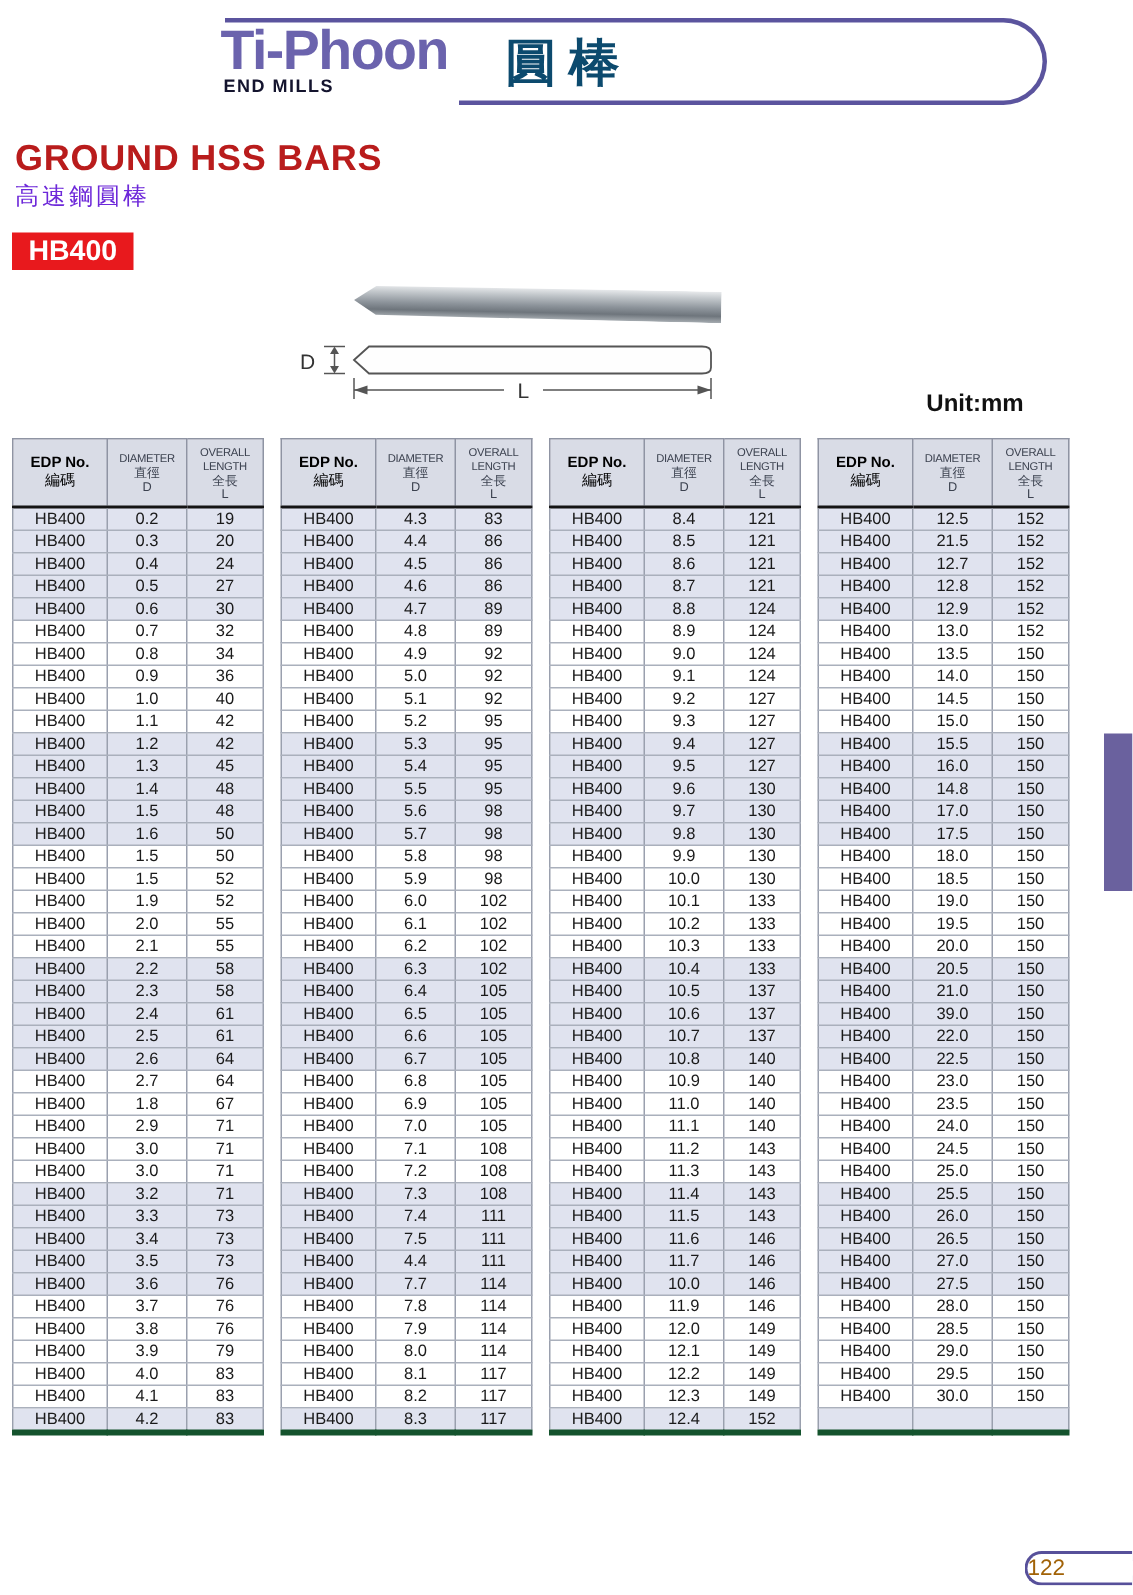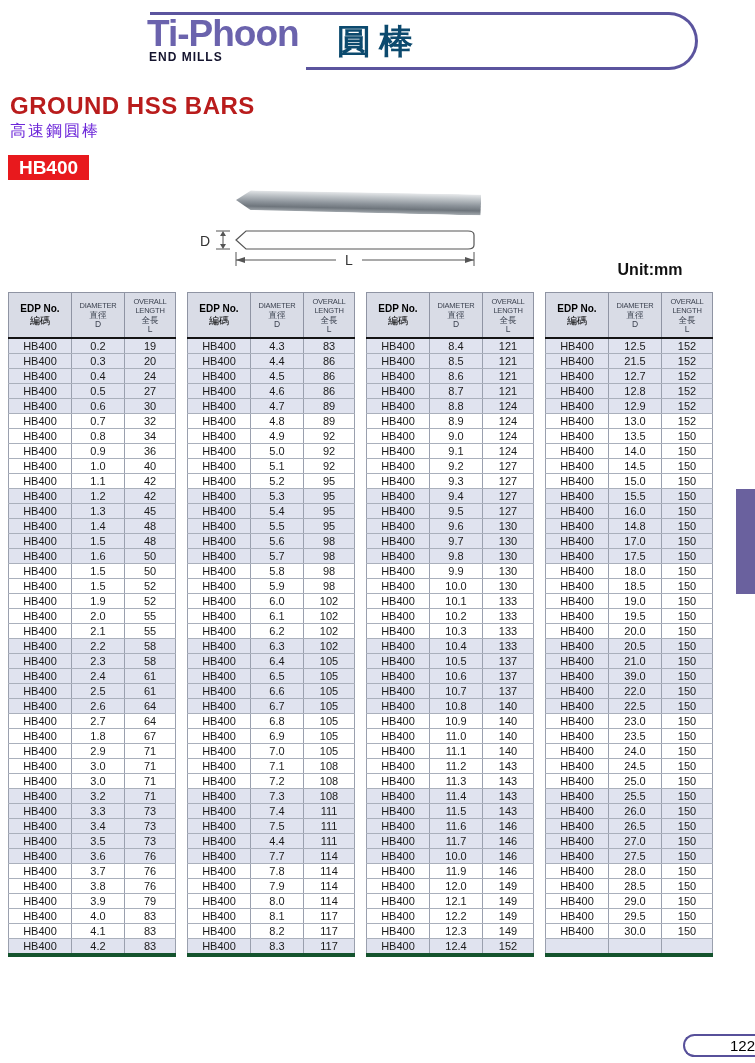--- a/index.html
+++ b/index.html
@@ -42,21 +42,21 @@
   .h-sym{font-size:8.5px;color:#3c4250;line-height:9px;}
   .data-table td{height:14px;line-height:14px;font-size:11px;text-align:center;color:#1a1a1a;
     padding:0;border-left:1px solid #9aa0ae;border-right:1px solid #9aa0ae;border-bottom:1px solid #aab0bc;
     background:#fff;}
   .data-table tr.band td{background:#e0e3ef;}
 
   
   .side-tab{position:absolute;right:0;top:489px;width:19px;height:105px;background:#6a619e;}
   .page-pill{position:absolute;left:683px;top:1034px;width:72px;height:23px;box-sizing:border-box;
     border:2px solid #57509a;border-right:none;border-radius:13px 0 0 13px;
-    text-align:right;line-height:20px;font-size:15px;color:#000000;background:#fff;}
+    text-align:left;line-height:20px;font-size:15px;color:#a16207;background:#fff;}
 </style>
 </head>
 <body>
 
 <div class="banner-outline"></div>
 <div class="banner-cover"></div>
 <div class="brand">Ti-Phoon</div>
 <div class="brand-sub">END MILLS</div>
 <div class="brand-cjk">圓棒</div>
 

